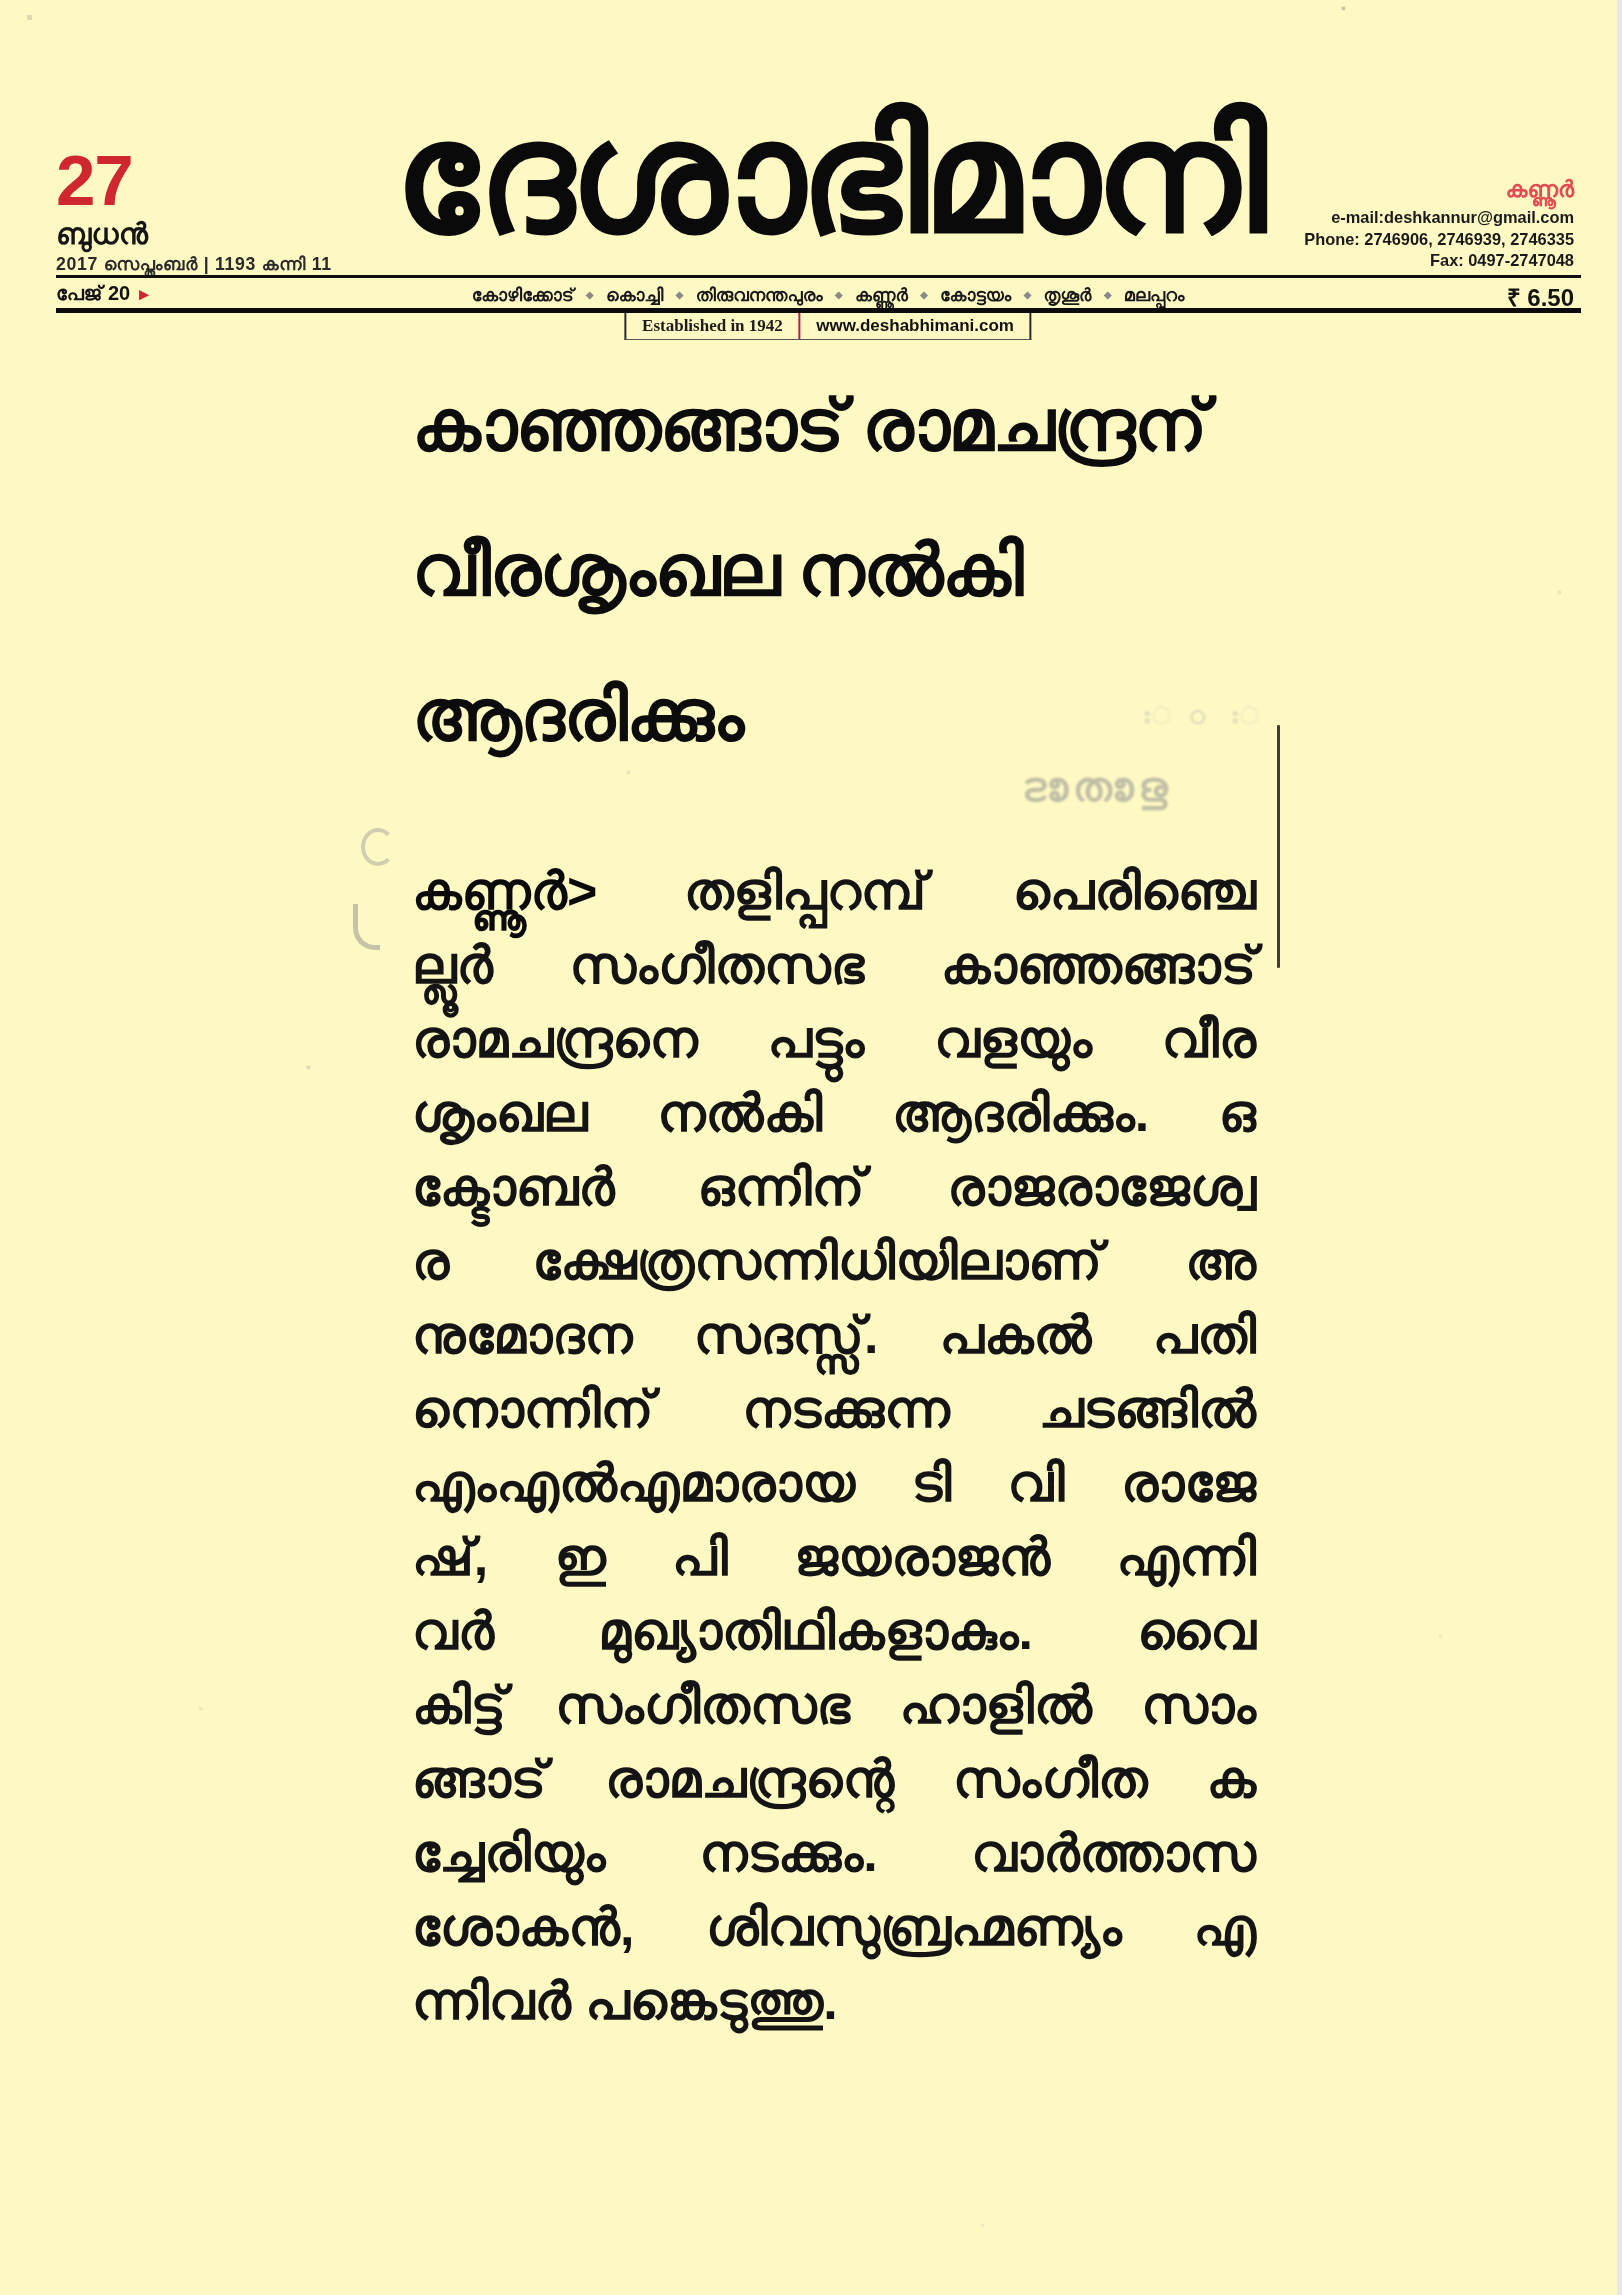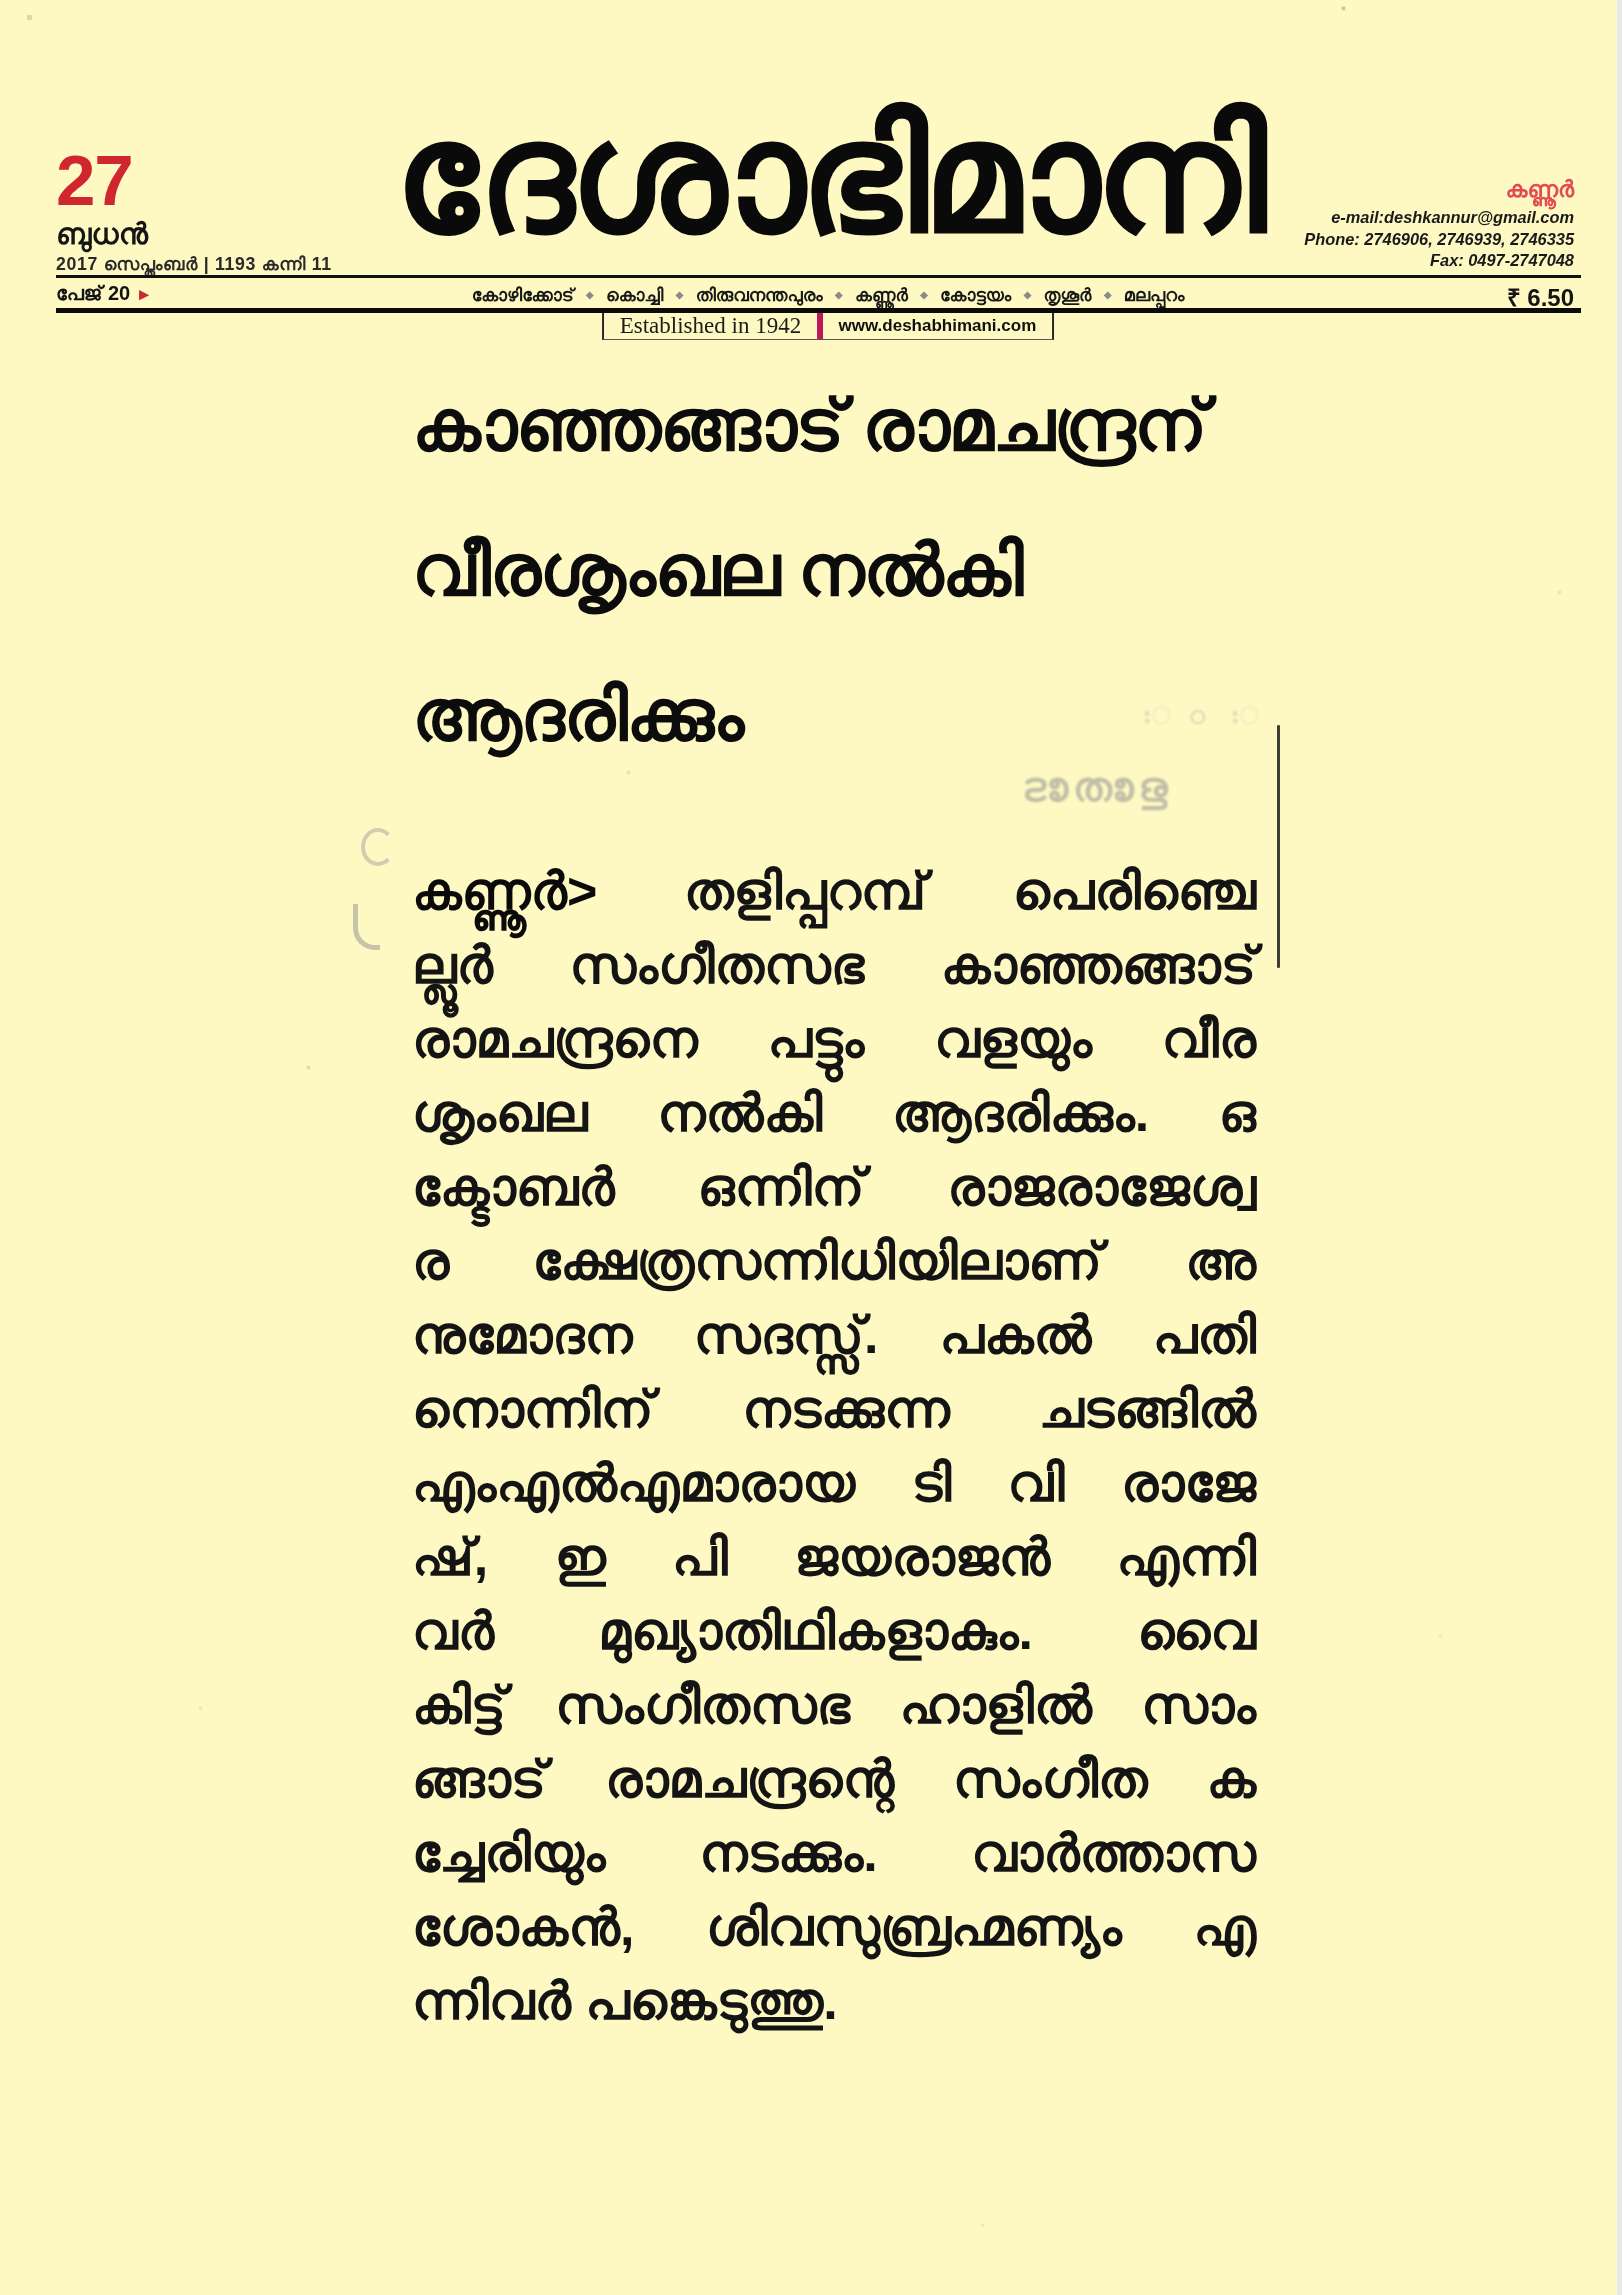--- a/index.html
+++ b/index.html
@@ -33,21 +33,21 @@
     letter-spacing:-5.2px;color:#0a0a0a;white-space:nowrap;
   }
   .contact{
     position:absolute;right:43px;top:175px;
     text-align:right;line-height:1.3;
   }
   .contact .edition{
     font-size:23px;font-weight:800;color:#e34b52;margin-bottom:2.6px;
   }
   .contact .c-line{
-    font-size:16.4px;font-weight:700;color:#1a1a1a;font-style:italic;
+    font-size:16.4px;font-weight:700;color:#1a1a1a;
   }
   .rule{
     position:absolute;left:56px;width:1525px;background:#101010;
   }
   .rule-1{top:275px;height:3.3px;}
   .rule-2{top:308px;height:5.2px;background:#0b0b0b;}
   .info-row-left{
     position:absolute;left:56px;top:282px;
     font-size:20px;font-weight:800;color:#131313;
   }
@@ -67,23 +67,23 @@
   .est-box{
     position:absolute;left:828px;top:313px;transform:translateX(-50%);
     display:flex;align-items:stretch;height:26px;
     border-left:2px solid #2a2a2a;border-right:2px solid #2a2a2a;
     border-bottom:1.3px solid #555;
   }
   .est-box .cell{
     display:flex;align-items:center;padding:0 15.7px;
   }
   .est-box .cell.first{
-    border-right:6px solid #be185d;
+    border-right:2px solid #be185d;
     font-family:"Liberation Serif", serif;
-    font-size:23px;font-weight:400;color:#1c1c1c;
+    font-size:17px;font-weight:700;color:#1c1c1c;
   }
   .est-box .cell.second{
     font-size:17px;font-weight:800;color:#111;
   }
   
   .headline{
     position:absolute;left:412px;top:353px;width:1047px;
   }
   .headline .hline{
     font-size:72px;font-weight:800;line-height:145px;

